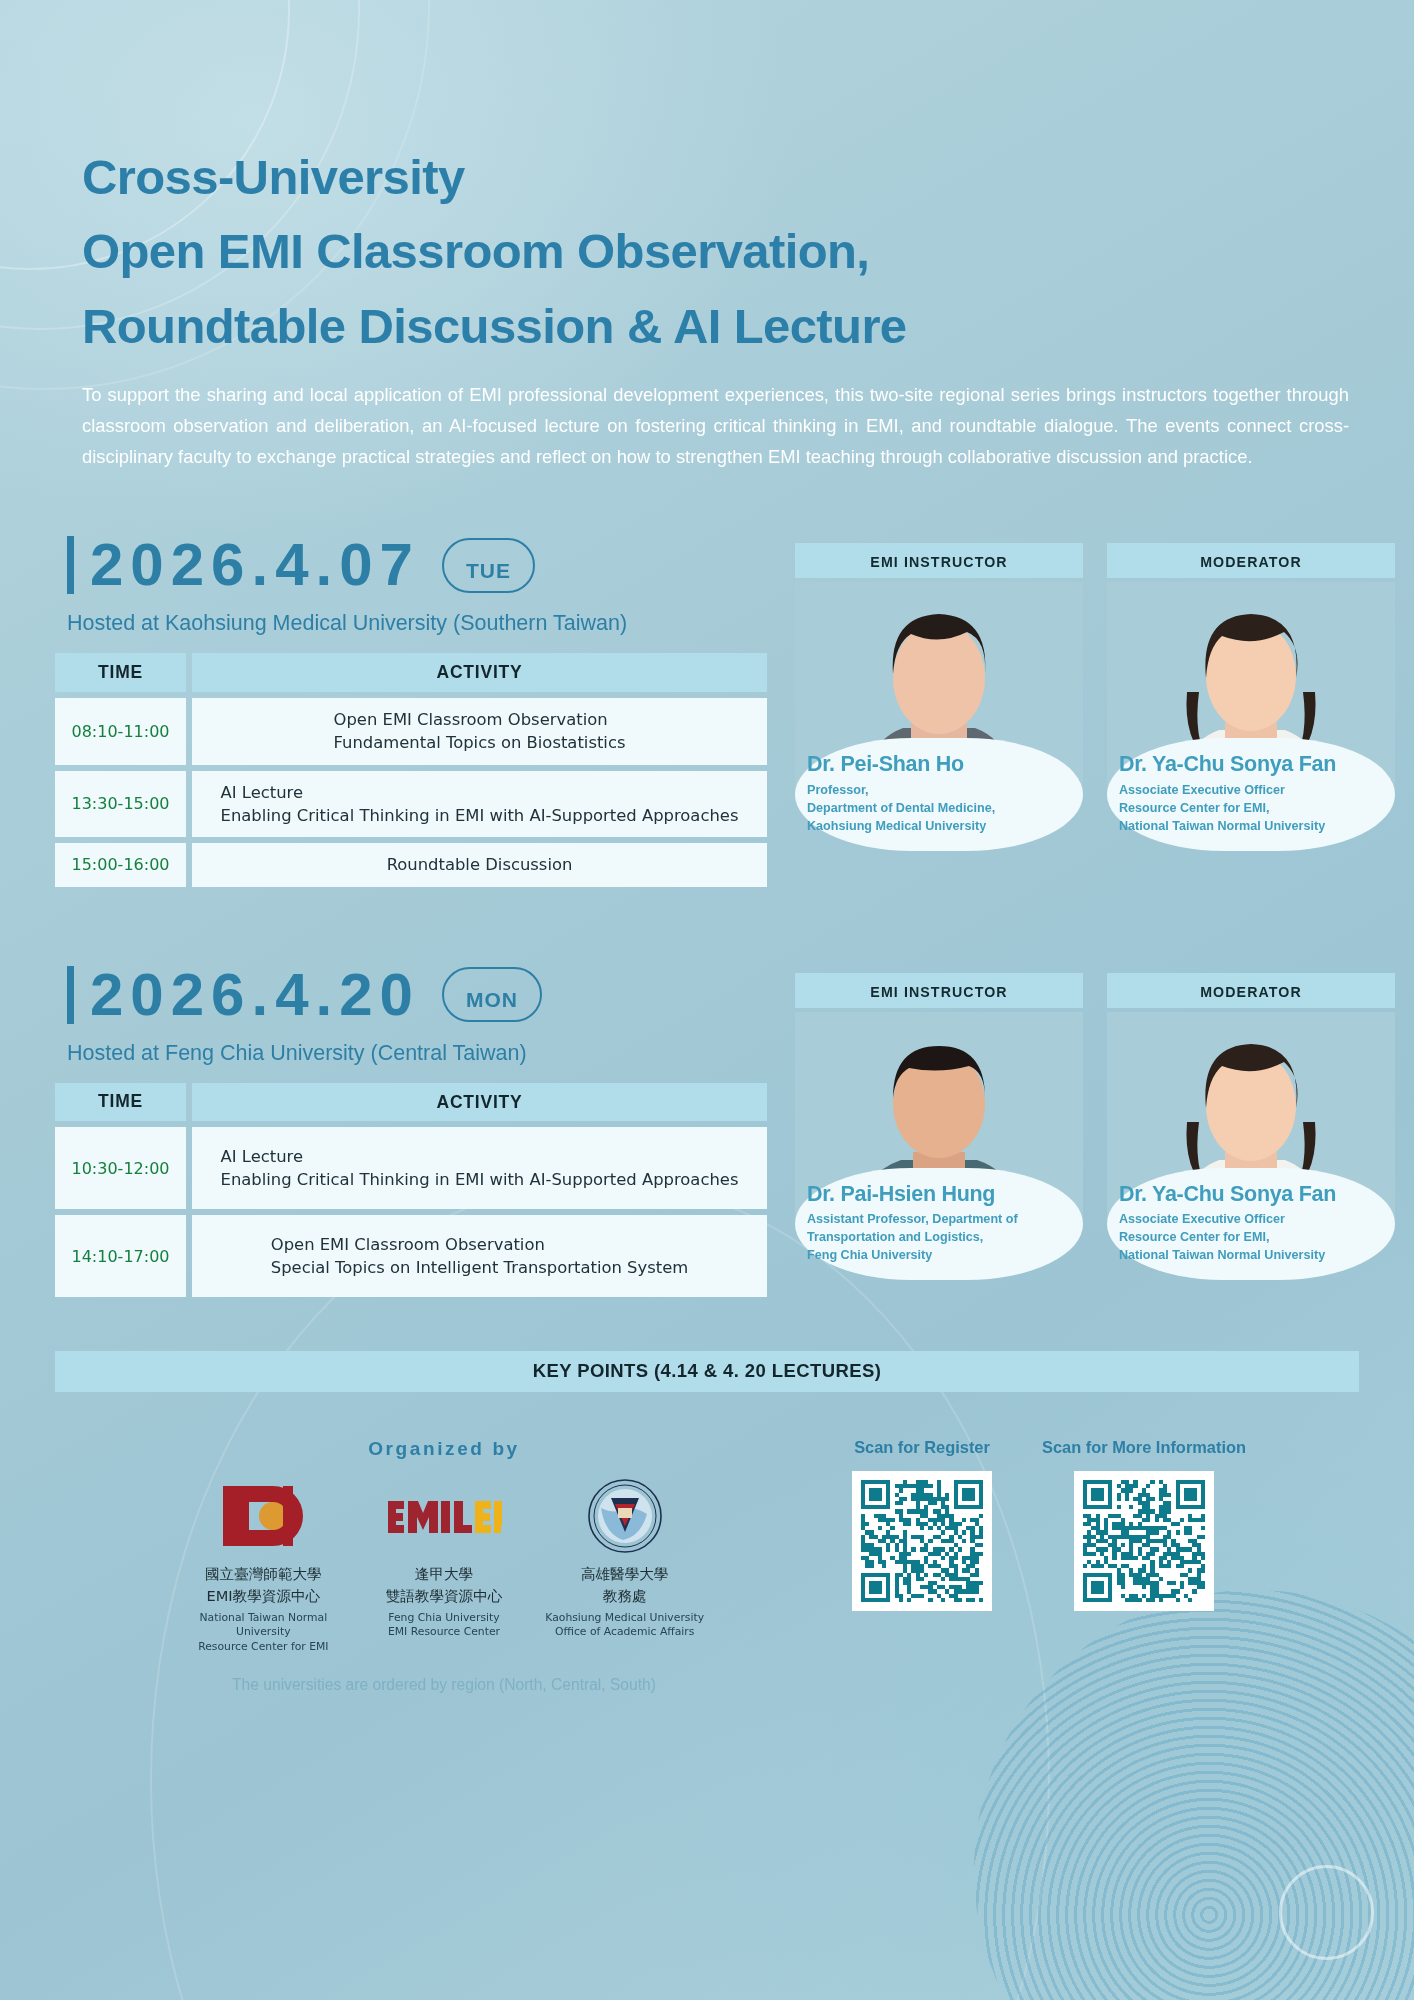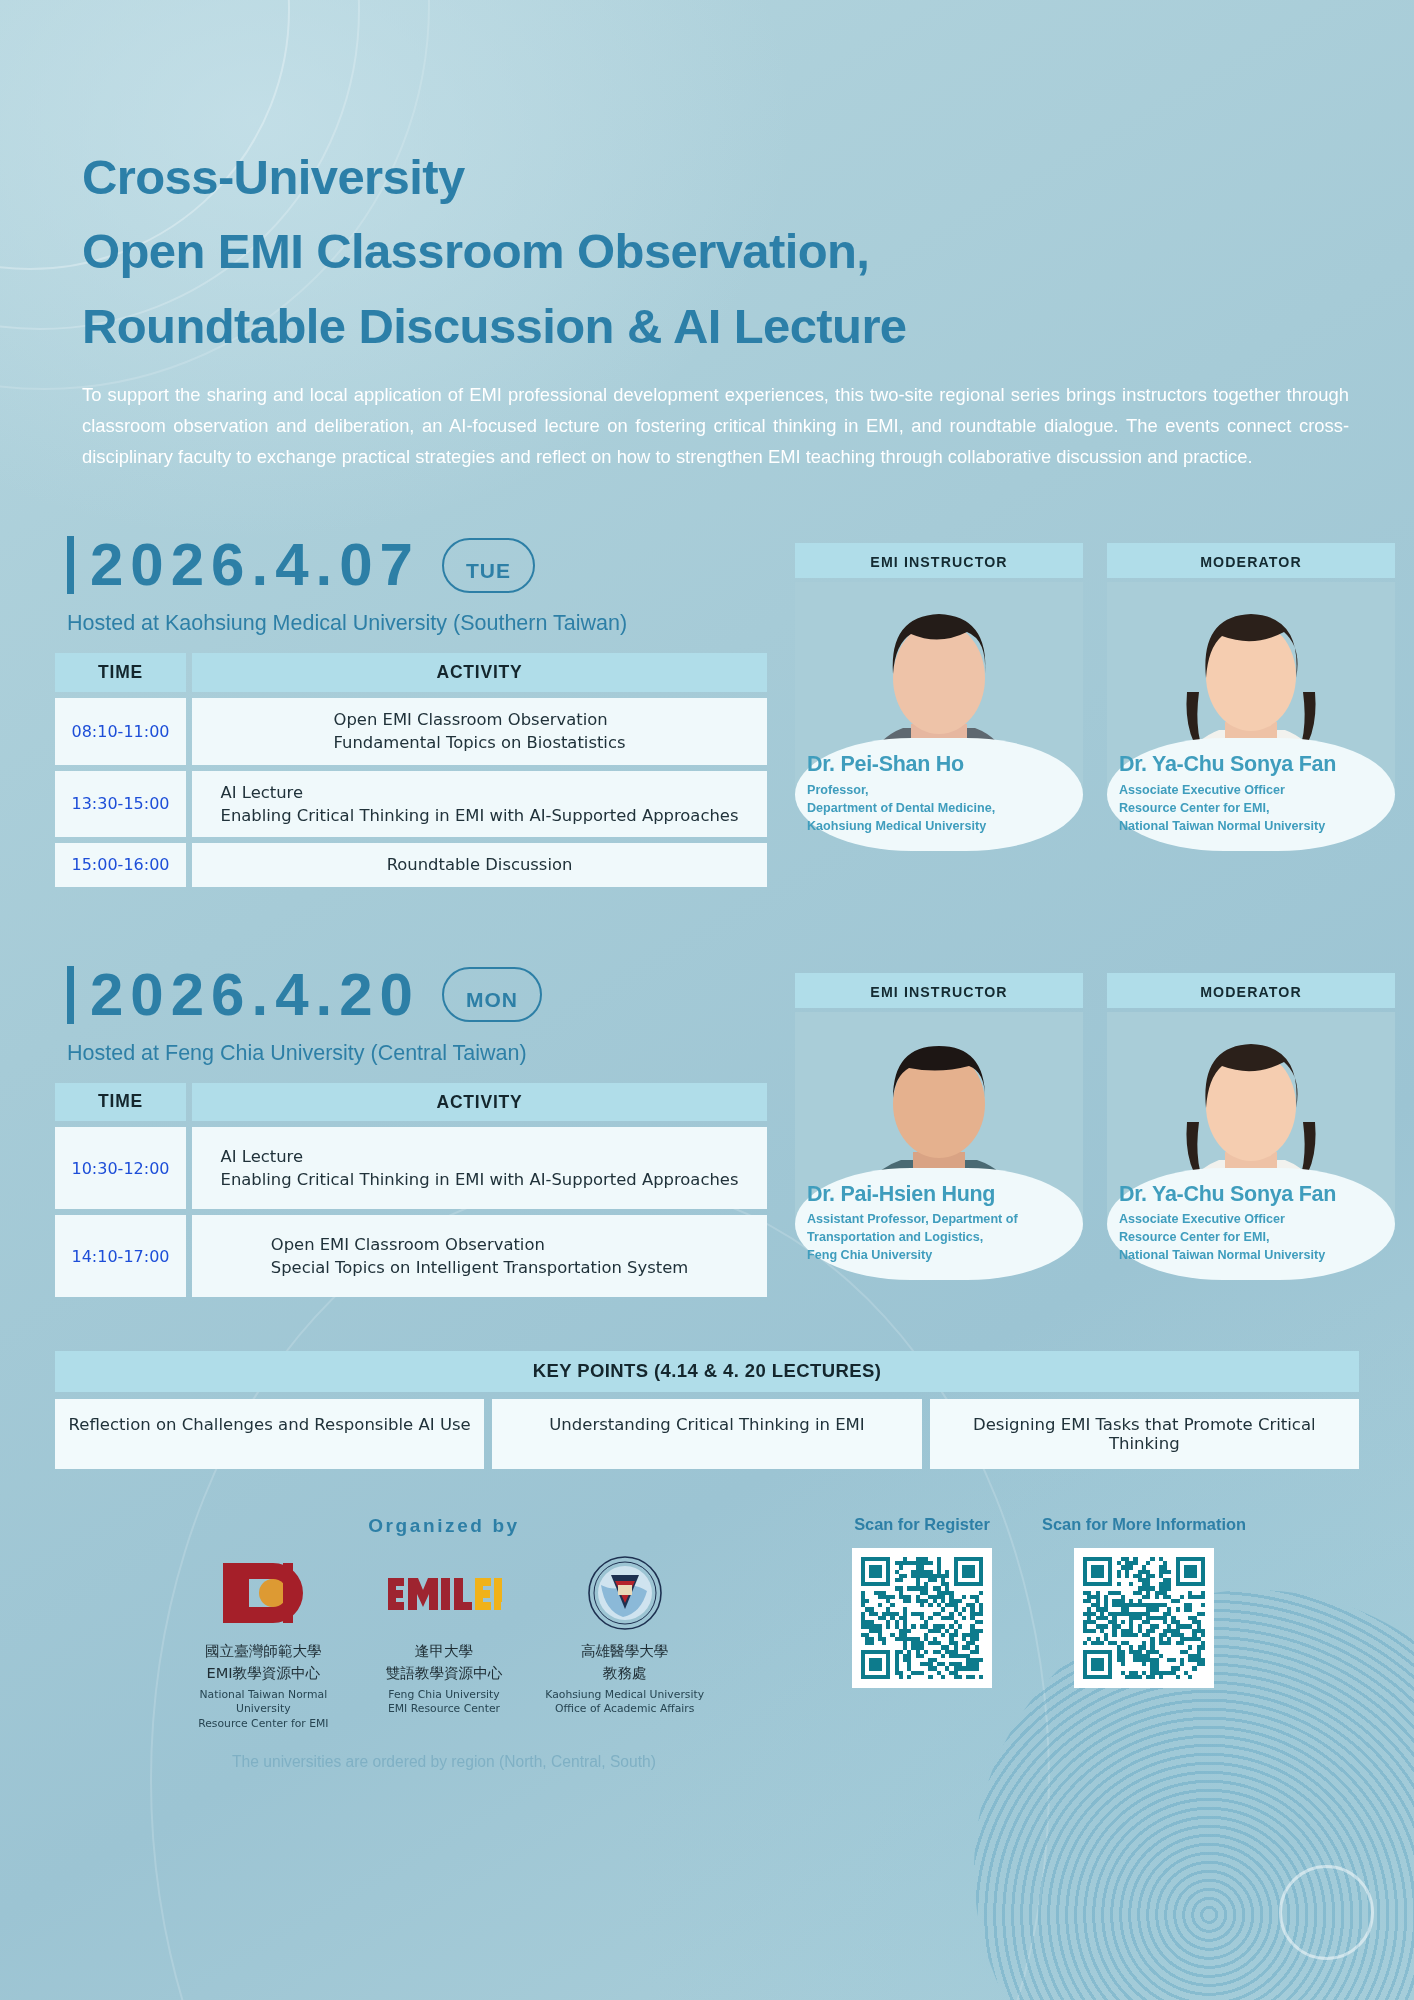--- a/index.html
+++ b/index.html
@@ -115,21 +115,21 @@
   }
 
   
   .sched { margin-top: 17px; width: 712px; }
   .sched .row { display: flex; gap: 6px; margin-bottom: 6px; }
   .sched .row:last-child { margin-bottom: 0; }
   .cell-time {
     width: 131px; flex: none;
     background: #f0f9fb;
     display: flex; align-items: center; justify-content: center;
-    font-size: 16px; color: #1d4ed8;
+    font-size: 16px; color: #15803d;
     font-family: "DejaVu Sans", sans-serif;
     padding: 6px 4px;
   }
   .cell-act {
     flex: 1;
     background: #f0f9fb;
     display: flex; align-items: center; justify-content: center;
     text-align: left;
     font-size: 16.4px; color: #20323a;
     line-height: 1.42;
@@ -436,25 +436,20 @@
           <div class="namecard">
             <div class="sp-name">Dr. Ya-Chu Sonya Fan</div>
             <div class="sp-role nl">Associate Executive Officer<br>Resource Center for EMI,<br>National Taiwan Normal University</div>
           </div>
         </div>
       </div>
     </div>
 
     <div class="keypoints">
       <div class="kp-head">KEY POINTS (4.14 &amp; 4. 20 LECTURES)</div>
-      <div class="kp-row">
-        <div class="kp-item">Reflection on Challenges and Responsible AI Use</div>
-        <div class="kp-item">Understanding Critical Thinking in EMI</div>
-        <div class="kp-item">Designing EMI Tasks that Promote Critical Thinking</div>
-      </div>
     </div>
 
     <div class="footer">
       <div class="org-block">
         <div class="org-title">Organized by</div>
         <div class="org-row">
 
           <div class="org">
             <div class="logo">
               <svg width="84" height="64" viewBox="0 0 84 64" aria-hidden="true">

